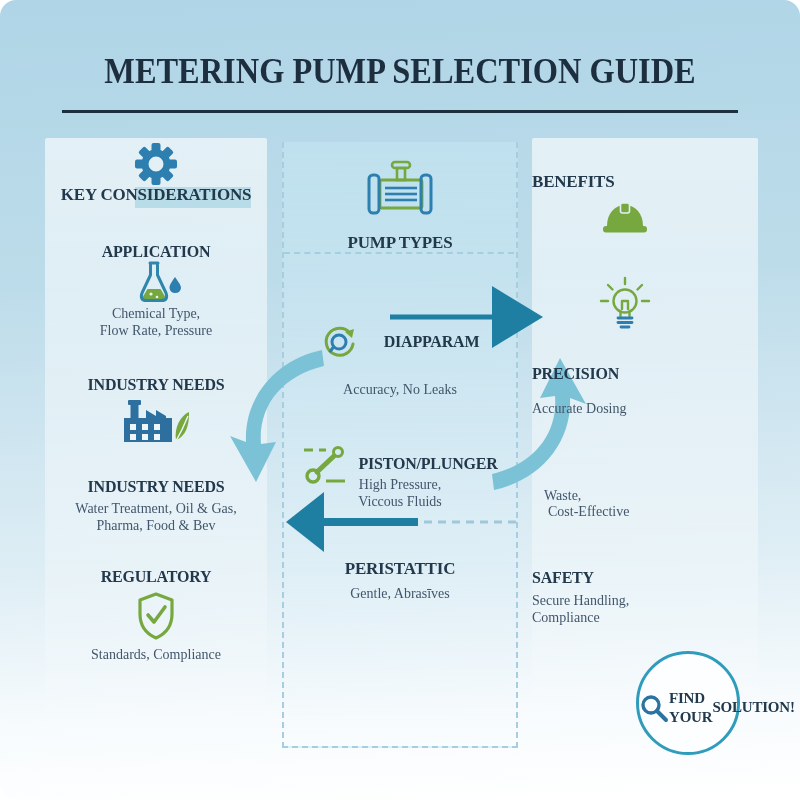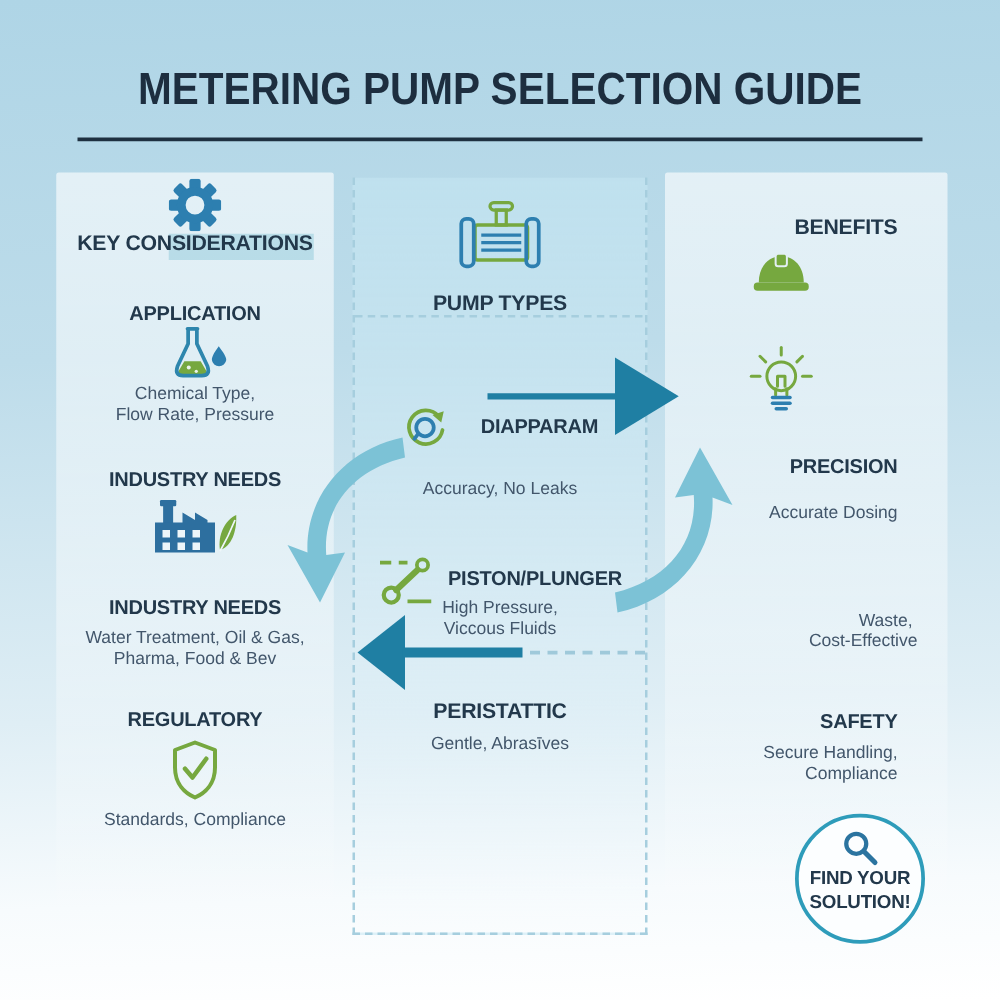--- a/index.html
+++ b/index.html
@@ -1,51 +1,52 @@
 <!DOCTYPE html>
 <html><head>
 <meta charset="utf-8">
 <style>
   html,body{margin:0;padding:0;background:#ffffff;}
   .canvas{
     position:relative;width:800px;height:800px;overflow:hidden;
-    font-family:Liberation Sans, sans-serif;
+    font-family:Liberation Serif, serif;
     background:linear-gradient(178deg,#afd5e6 0%,#bddcea 35%,#dfeef5 70%,#f7fbfd 88%,#ffffff 100%);
+    border-radius:16px;
   }
   .abs{position:absolute;}
   .title{
     top:50px;left:0;width:800px;text-align:center;
     font-size:36px;font-weight:bold;color:#1d2e3f;letter-spacing:0px;
     transform:scaleX(0.9);
   }
   .title-rule{top:110px;left:62px;width:676px;height:3px;background:#1e3040;}
   .panel{top:138px;height:622px;border-radius:2px;
     background:linear-gradient(180deg,rgba(255,255,255,0.62) 0%,rgba(255,255,255,0.38) 60%,rgba(255,255,255,0) 100%);}
   .panel-left{left:45px;width:222px;}
   .panel-right{left:532px;width:226px;}
   .panel-center{
     left:282px;top:142px;width:232px;height:604px;
     background:linear-gradient(180deg,rgba(198,231,243,0.55) 0%,rgba(221,240,248,0.35) 60%,rgba(255,255,255,0) 100%);
     border-left:2px dashed #a6cede;border-right:2px dashed #a6cede;border-bottom:2px dashed #a6cede;
   }
   .lcol{left:45px;width:222px;text-align:center;}
   .ccol{left:282px;width:236px;text-align:center;}
-  .rcol{left:532px;width:186px;text-align:right;}
+  .rcol{left:532px;width:186px;text-align:left;}
   .h1{font-size:17px;font-weight:bold;color:#22384b;letter-spacing:-0.2px;z-index:3;}
   .h2{font-size:16px;font-weight:bold;color:#22384b;letter-spacing:-0.2px;z-index:3;}
   .sub{font-size:14px;color:#42566b;z-index:3;}
   .iconwrap{display:flex;justify-content:center;align-items:center;z-index:3;}
   .crow{display:flex;justify-content:center;align-items:center;gap:10px;z-index:3;}
   .crow .h2{position:static;}
   .highlight{background:rgba(110,185,205,0.35);z-index:2;}
   .dashed-sep{border-top:2px dashed #a6cede;z-index:2;}
   .cta-circle{
     left:636px;top:651px;width:104px;height:104px;border-radius:50%;
     background:#fcfeff;border:3px solid #2e9cba;box-sizing:border-box;
-    display:flex;flex-direction:column;align-items:center;justify-content:flex-start;
+    display:flex;flex-direction:row;align-items:center;justify-content:flex-start;
     padding-top:9px;z-index:3;cursor:pointer;
   }
   .cta-text{font-size:15px;font-weight:bold;color:#22384b;line-height:19px;letter-spacing:-0.2px;}
   svg{display:block;}
   .arrow-layer{top:0;left:0;z-index:2;pointer-events:none;}
 </style>
 </head>
 <body>
 
 <div class="canvas">

